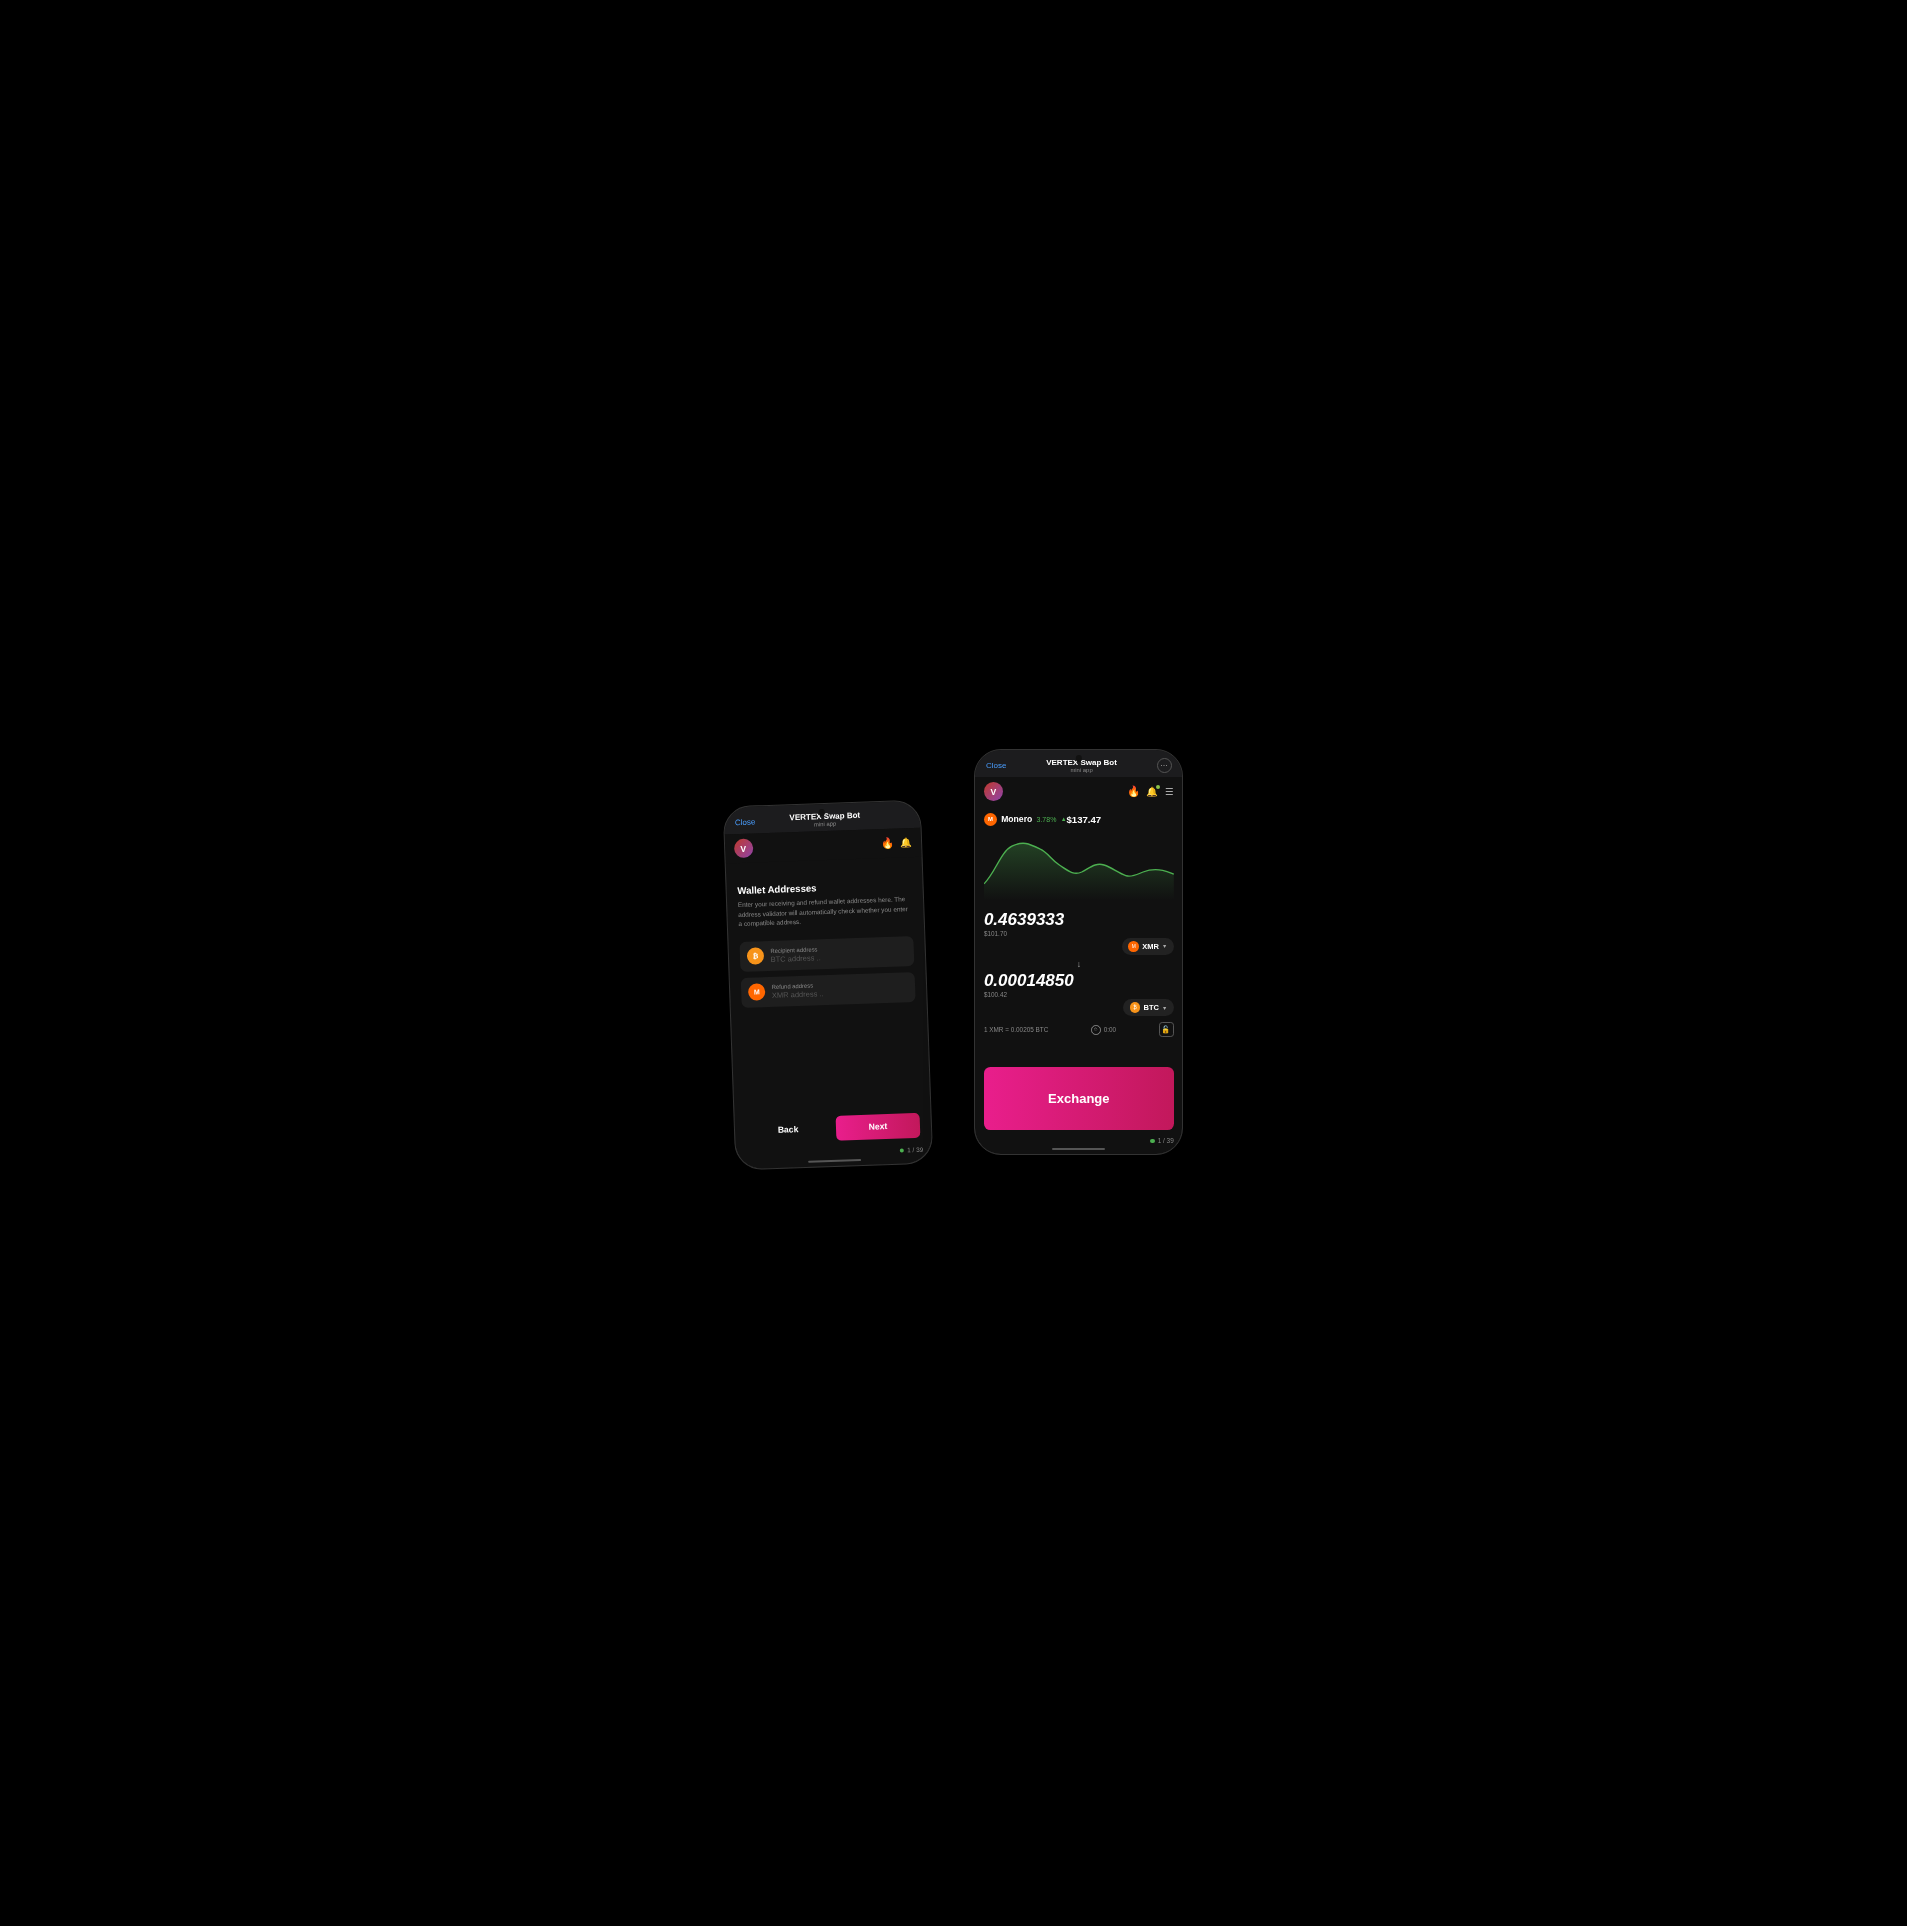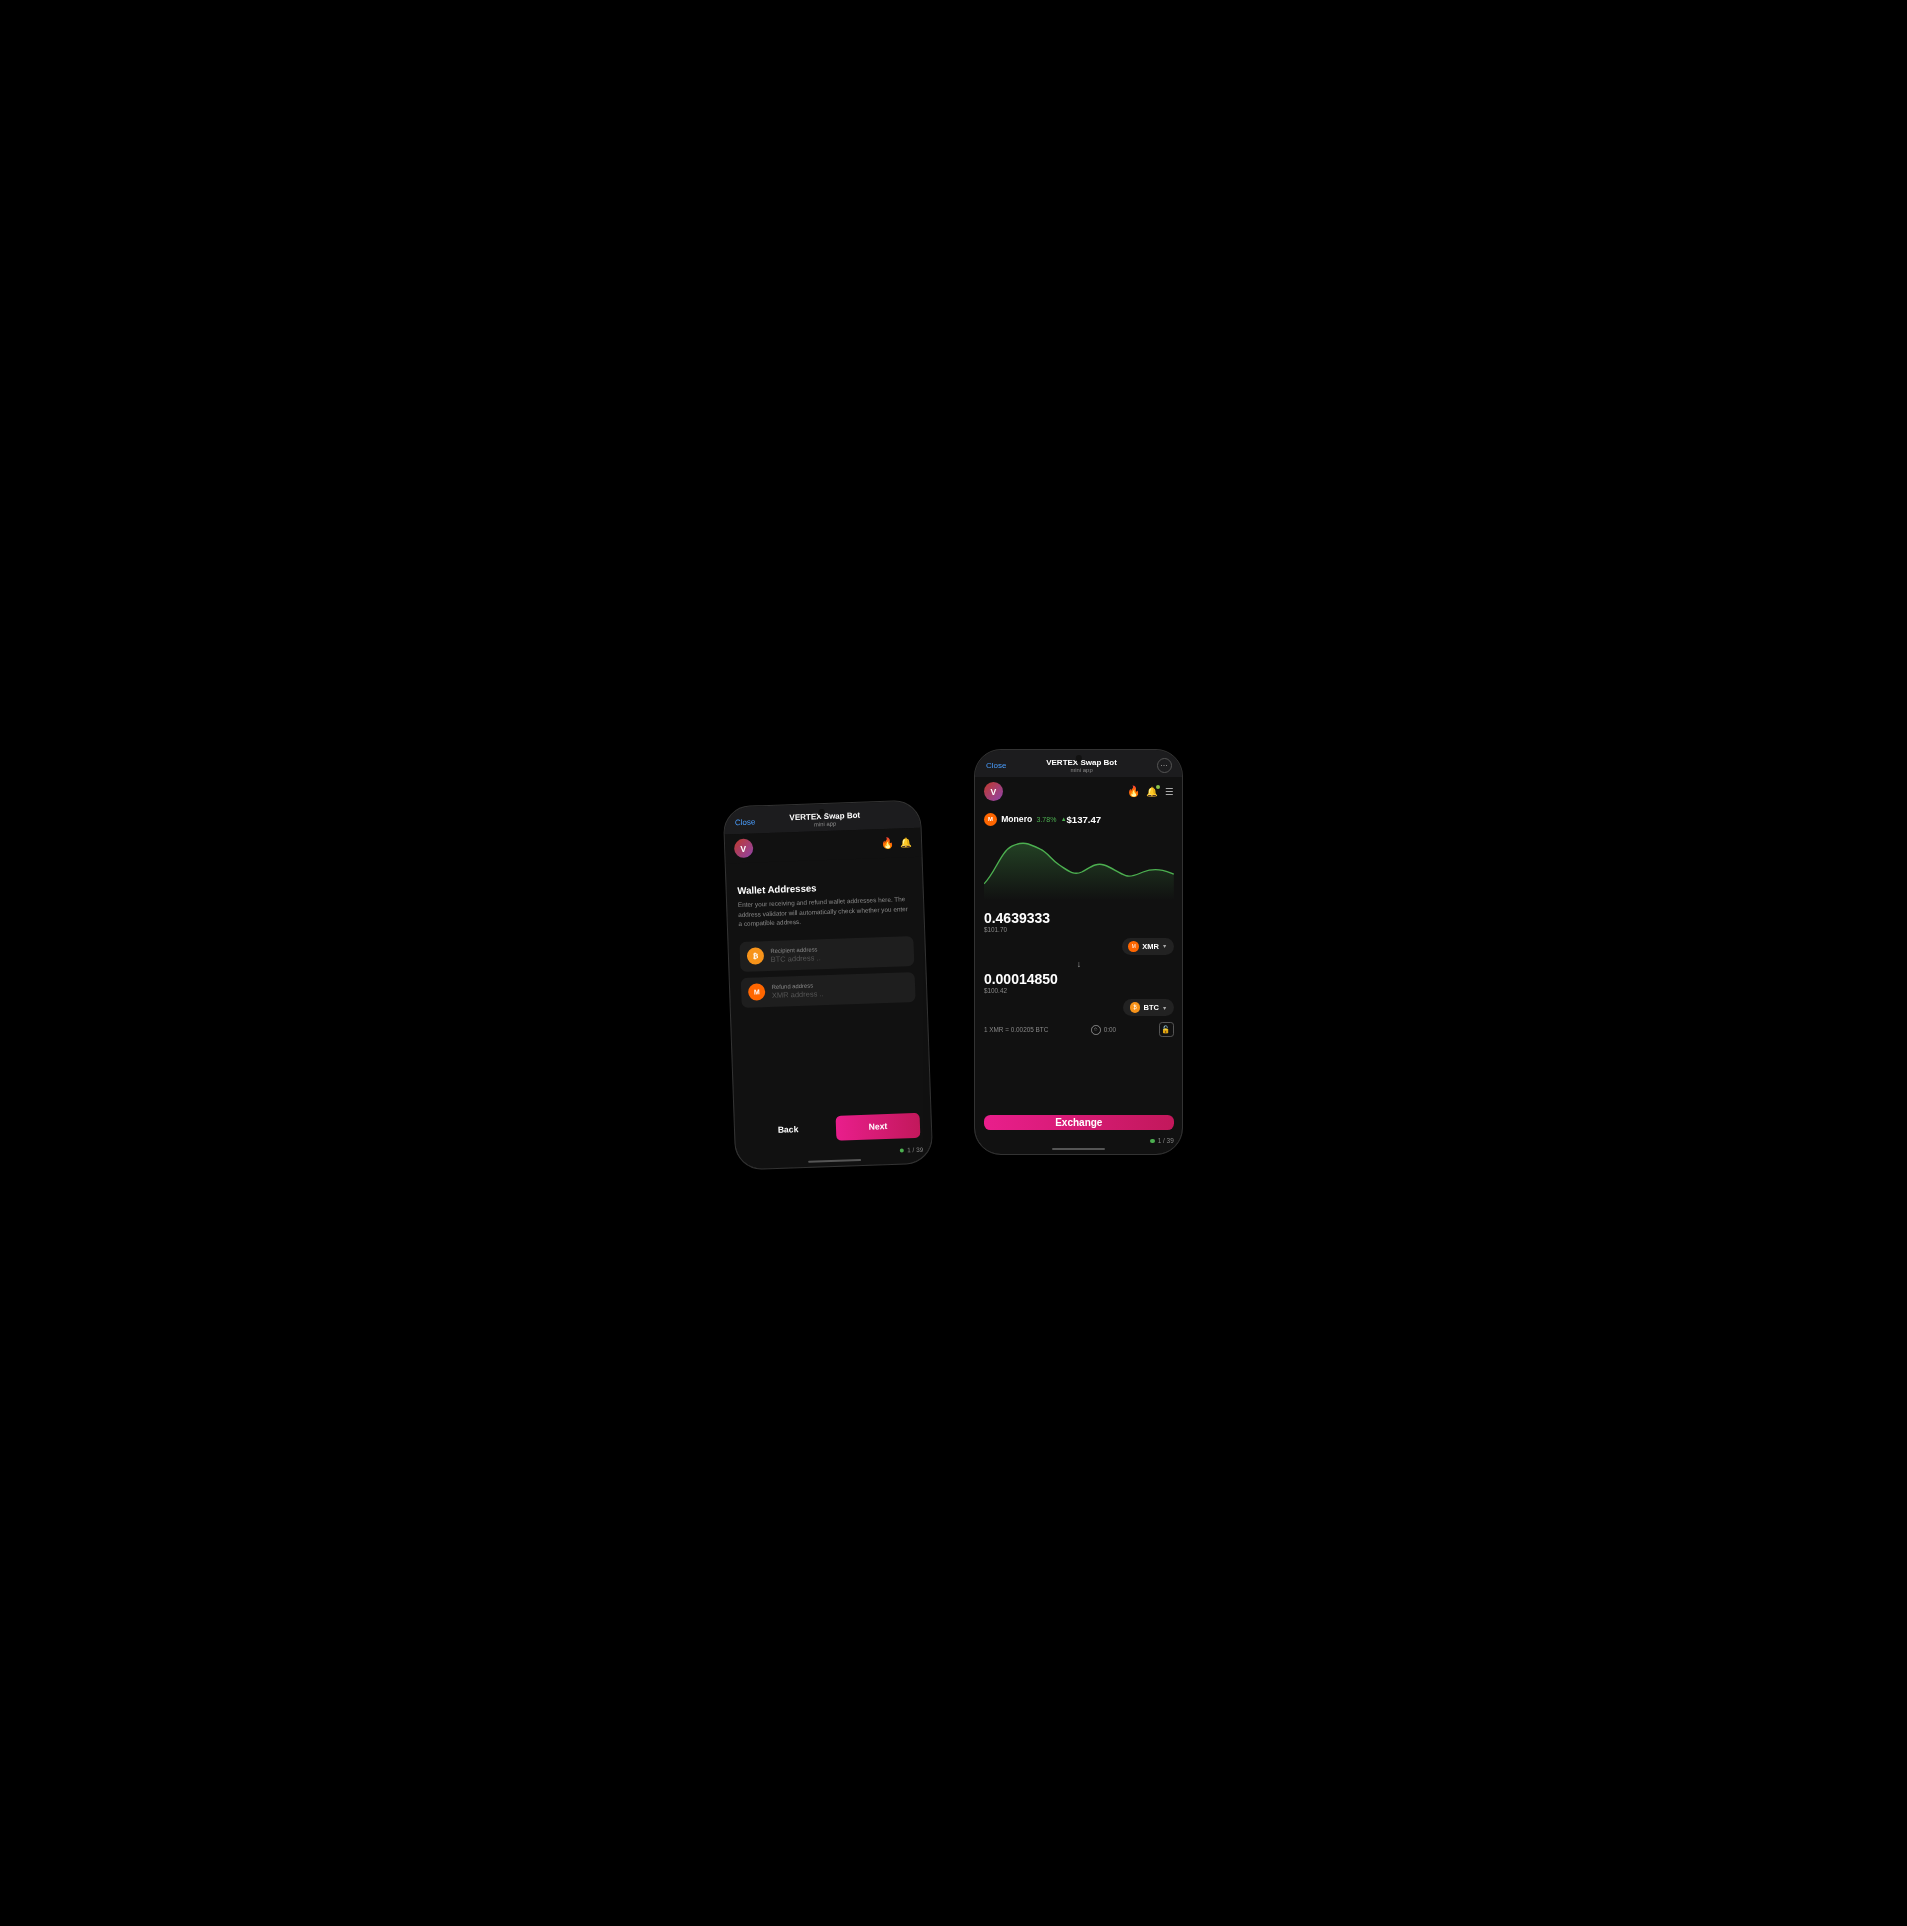--- a/index.html
+++ b/index.html
@@ -263,22 +263,23 @@
       display: flex;
       align-items: flex-start;
       justify-content: space-between;
       margin-bottom: 2.1px;
     }
     .amount-left {
       flex: 1;
     }
     .amount-value {
       color: #fff;
-      font-size: 14px;
+      font-size: 17px;
       font-weight: 600;
+      font-style: italic;
     }
     .amount-usd {
       color: #888;
       font-size: 6.4px;
     }
     .coin-selector {
       display: flex;
       align-items: center;
       gap: 3.2px;
       background: #222;
@@ -355,24 +356,24 @@
       align-items: center;
       justify-content: center;
       color: #aaa;
       font-size: 7.5px;
     }
 
     
     .exchange-btn {
       background: linear-gradient(90deg, #e91e8c, #c2185b);
       color: #fff;
-      font-size: 10px;
+      font-size: 13px;
       font-weight: 700;
       text-align: center;
-      padding: 2px;
+      padding: 24px;
       border-radius: 6.4px;
       margin: 5.3px 8.6px;
       cursor: pointer;
     }
 
     
     .page-indicator {
       display: flex;
       justify-content: flex-end;
       align-items: center;

